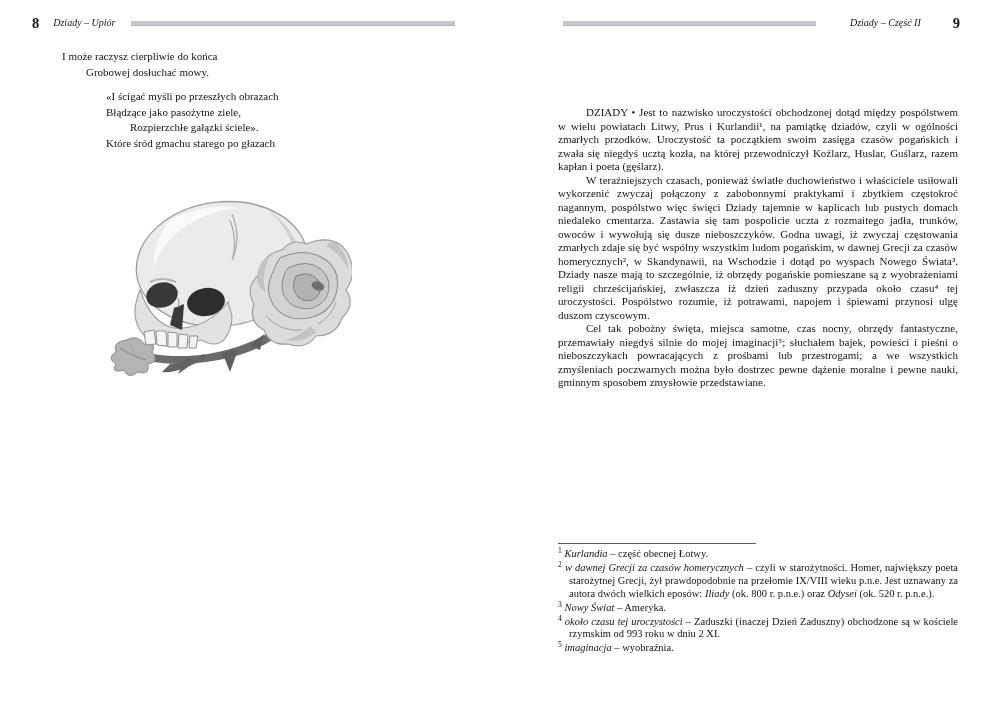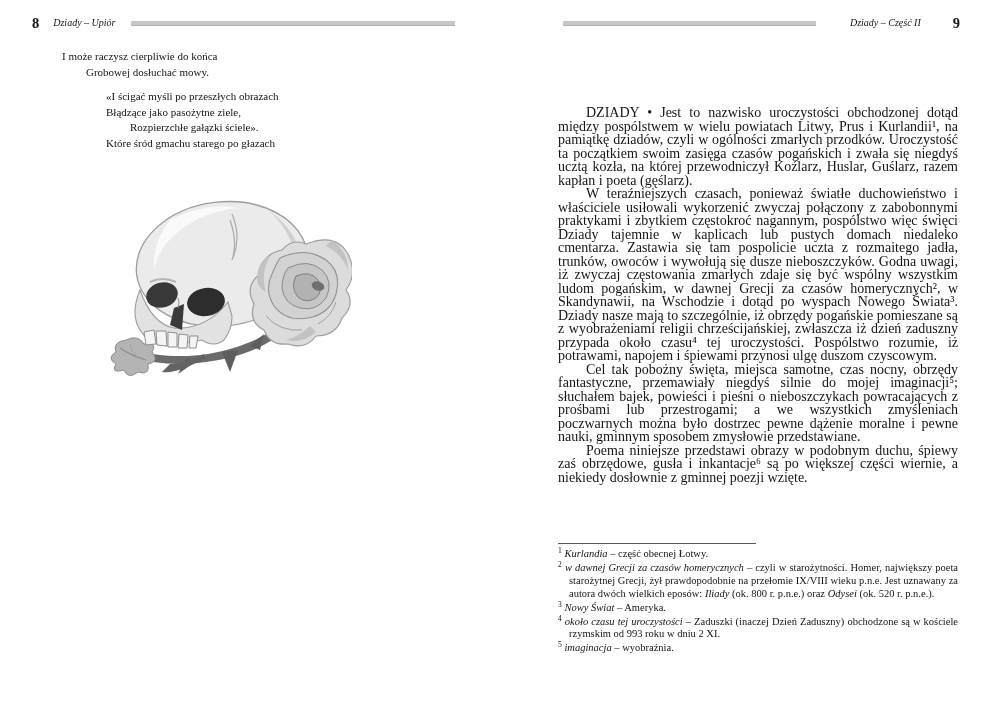--- a/index.html
+++ b/index.html
@@ -35,21 +35,21 @@
   .poem-stanza + .poem-stanza{margin-top:9px;margin-left:44px;}
   .poem-line{white-space:pre;}
   .poem-line.indent{padding-left:24px;}
 
   
   .illustration{position:absolute;top:198px;left:110px;width:242px;height:200px;}
 
   
   .body-text{
     position:absolute;top:106px;left:58px;width:400px;
-    font-size:14px;line-height:13.5px;text-align:justify;
+    font-size:11px;line-height:13.5px;text-align:justify;
   }
   .body-text p{margin:0;text-indent:28px;}
 
   
   .footnotes{
     position:absolute;top:543px;left:58px;width:400px;
     font-size:10.5px;line-height:12.9px;text-align:justify;
   }
   .footnote-rule{width:198px;height:1px;background:#5a5a5a;margin:0 0 4px 0;}
   .footnote{margin:0 0 1px 0;padding-left:11px;text-indent:-11px;}
@@ -144,21 +144,20 @@
     <div class="running-header">
       <span class="header-rule"></span>
       <span class="header-title">Dziady – Część II</span>
       <span class="page-number">9</span>
     </div>
 
     <div class="body-text">
       <p>DZIADY • Jest to nazwisko uroczystości obchodzonej dotąd między pospólstwem w wielu powiatach Litwy, Prus i Kurlandii¹, na pamiątkę dziadów, czyli w ogólności zmarłych przodków. Uroczystość ta początkiem swoim zasięga czasów pogańskich i zwała się niegdyś ucztą kozła, na której przewodniczył Koźlarz, Huslar, Guślarz, razem kapłan i poeta (gęślarz).</p>
       <p>W teraźniejszych czasach, ponieważ światłe duchowieństwo i właściciele usiłowali wykorzenić zwyczaj połączony z zabobonnymi praktykami i zbytkiem częstokroć nagannym, pospólstwo więc święci Dziady tajemnie w kaplicach lub pustych domach niedaleko cmentarza. Zastawia się tam pospolicie uczta z rozmaitego jadła, trunków, owoców i wywołują się dusze nieboszczyków. Godna uwagi, iż zwyczaj częstowania zmarłych zdaje się być wspólny wszystkim ludom pogańskim, w dawnej Grecji za czasów homerycznych², w Skandynawii, na Wschodzie i dotąd po wyspach Nowego Świata³. Dziady nasze mają to szczególnie, iż obrzędy pogańskie pomieszane są z wyobrażeniami religii chrześcijańskiej, zwłaszcza iż dzień zaduszny przypada około czasu⁴ tej uroczystości. Pospólstwo rozumie, iż potrawami, napojem i śpiewami przynosi ulgę duszom czyscowym.</p>
       <p>Cel tak pobożny święta, miejsca samotne, czas nocny, obrzędy fantastyczne, przemawiały niegdyś silnie do mojej imaginacji⁵; słuchałem bajek, powieści i pieśni o nieboszczykach powracających z prośbami lub przestrogami; a we wszystkich zmyśleniach poczwarnych można było dostrzec pewne dążenie moralne i pewne nauki, gminnym sposobem zmysłowie przedstawiane.</p>
-      <p>Poema niniejsze przedstawi obrazy w podobnym duchu, śpiewy zaś obrzędowe, gusła i inkantacje⁶ są po większej części wiernie, a niekiedy dosłownie z gminnej poezji wzięte.</p>
     </div>
 
     <div class="footnotes">
       <div class="footnote-rule"></div>
       <div>
           <p class="footnote"><sup>1</sup> <i>Kurlandia</i><span> – część obecnej Łotwy.</span></p>
           <p class="footnote"><sup>2</sup> <i>w dawnej Grecji za czasów homerycznych</i><span> – czyli w starożytności. Homer, największy poeta starożytnej Grecji, żył prawdopodobnie na przełomie IX/VIII wieku p.n.e. Jest uznawany za autora dwóch wielkich eposów: </span><i>Iliady</i><span> (ok. 800 r. p.n.e.) oraz </span><i>Odysei</i><span> (ok. 520 r. p.n.e.).</span></p>
           <p class="footnote"><sup>3</sup> <i>Nowy Świat</i><span> – Ameryka.</span></p>
           <p class="footnote"><sup>4</sup> <i>około czasu tej uroczystości</i><span> – Zaduszki (inaczej Dzień Zaduszny) obchodzone są w kościele rzymskim od 993 roku w dniu 2 XI.</span></p>
           <p class="footnote"><sup>5</sup> <i>imaginacja</i><span> – wyobraźnia.</span></p>

